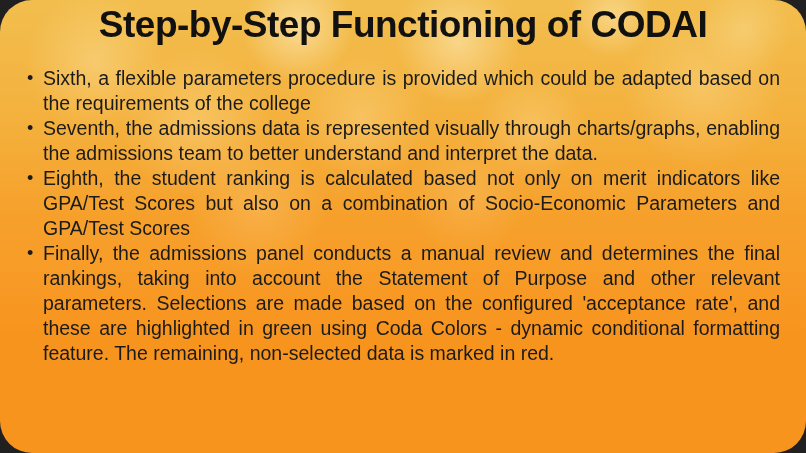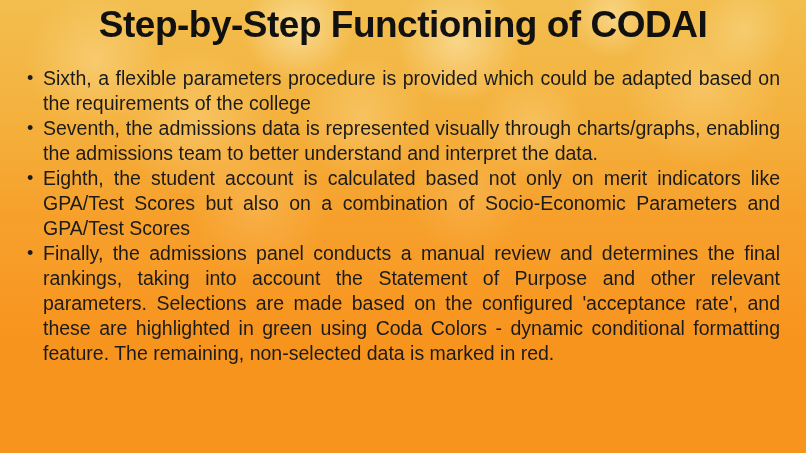--- a/index.html
+++ b/index.html
@@ -19,20 +19,21 @@
       radial-gradient(circle 42px at 612px 16px,  rgba(255,242,200,0.45), rgba(255,242,200,0)),
       radial-gradient(circle 70px at 95px  62px,  rgba(255,238,185,0.35), rgba(255,238,185,0)),
       radial-gradient(circle 75px at 195px 122px, rgba(255,238,185,0.30), rgba(255,238,185,0)),
       radial-gradient(circle 65px at 362px 118px, rgba(255,238,185,0.28), rgba(255,238,185,0)),
       radial-gradient(circle 55px at 532px 128px, rgba(255,238,185,0.28), rgba(255,238,185,0)),
       radial-gradient(circle 80px at 702px 88px,  rgba(255,238,185,0.28), rgba(255,238,185,0)),
       radial-gradient(circle 70px at 258px 208px, rgba(255,238,185,0.20), rgba(255,238,185,0)),
       radial-gradient(circle 60px at 468px 198px, rgba(255,236,182,0.18), rgba(255,236,182,0)),
       radial-gradient(circle 45px at 745px 28px,  rgba(255,240,190,0.30), rgba(255,240,190,0)),
       linear-gradient(180deg, #f2be4e 0%, #f4b13d 26%, #f6a02b 48%, #f79d28 58%, #f7941e 74%, #f7941e 100%);
+    border-radius: 32px;
   }
   .slide-title {
     margin: 0;
     padding-top: 2px;
     text-align: center;
     font-size: 37px;
     line-height: 46px;
     font-weight: 800;
     letter-spacing: -0.5px;
     color: #111111;
@@ -69,20 +70,20 @@
     <li>
       <span class="bullet">•</span>
       <span>Sixth, a flexible parameters procedure is provided which could be adapted based on the requirements of the college</span>
     </li>
     <li>
       <span class="bullet">•</span>
       <span>Seventh, the admissions data is represented visually through charts/graphs, enabling the admissions team to better understand and interpret the data.</span>
     </li>
     <li>
       <span class="bullet">•</span>
-      <span>Eighth, the student account is calculated based not only on merit indicators like GPA/Test Scores but also on a combination of Socio-Economic Parameters and GPA/Test Scores</span>
+      <span>Eighth, the student ranking is calculated based not only on merit indicators like GPA/Test Scores but also on a combination of Socio-Economic Parameters and GPA/Test Scores</span>
     </li>
     <li>
       <span class="bullet">•</span>
       <span>Finally, the admissions panel conducts a manual review and determines the final rankings, taking into account the Statement of Purpose and other relevant parameters. Selections are made based on the configured 'acceptance rate', and these are highlighted in green using Coda Colors - dynamic conditional formatting feature. The remaining, non-selected data is marked in red.</span>
     </li>
   </ul>
 </div>
 
 </body></html>

